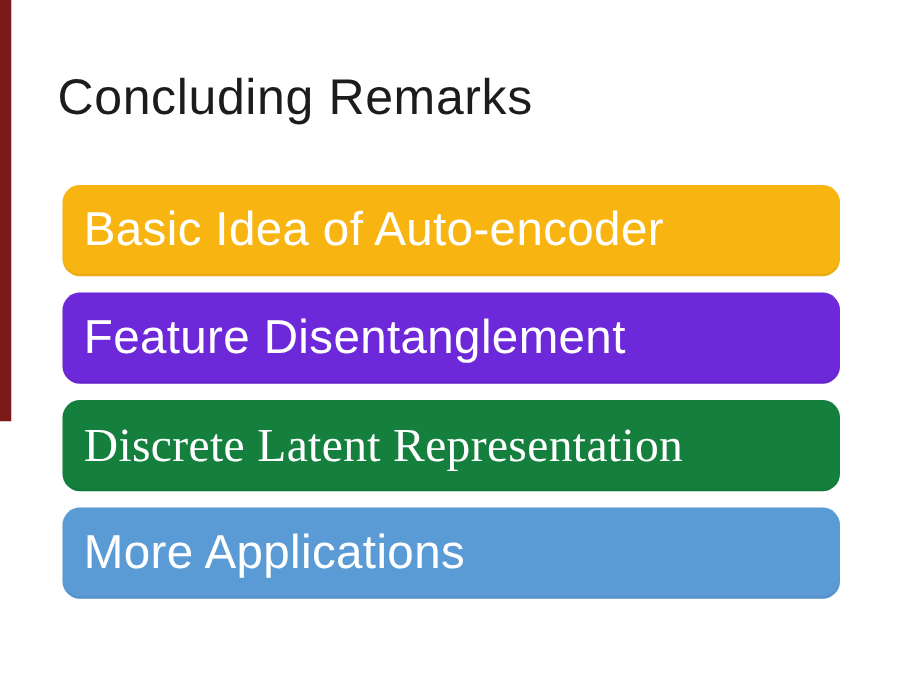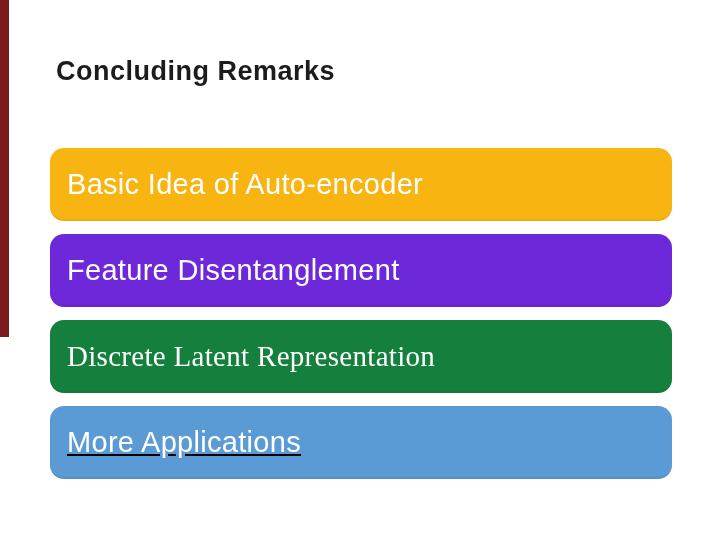--- a/index.html
+++ b/index.html
@@ -19,24 +19,24 @@
   }
   .accent-stripe {
     position: absolute;
     left: 0;
     top: 0;
     width: 9px;
     height: 337px;
   }
   .slide-title {
     position: absolute;
-    left: 56px;
+    left: 46px;
     top: 56px;
-    font-size: 27px;
-    font-weight: 700;
+    font-size: 40px;
+    font-weight: 400;
     letter-spacing: 0.5px;
     color: #1c1c1c;
     white-space: nowrap;
   }
   .bars {
     position: absolute;
     left: 50px;
     top: 148px;
     width: 622px;
   }
@@ -46,21 +46,21 @@
     margin-bottom: 13px;
     border-radius: 14px;
     display: flex;
     align-items: center;
     box-sizing: border-box;
     padding-left: 17px;
     box-shadow: inset 0 -2px 1px rgba(0,0,0,0.06);
   }
   .bar-label {
     color: #ffffff;
-    font-size: 29px;
+    font-size: 38px;
     font-weight: 400;
     letter-spacing: 0.3px;
     white-space: nowrap;
   }
 </style>
 </head>
 <body>
 
 <div class="slide" style="background: rgb(255, 255, 255);">
   <div class="accent-stripe" style="background: rgb(123, 26, 26);"></div>
@@ -68,17 +68,17 @@
   <div class="bars">
     <div class="bar" style="background-color: rgb(248, 181, 18);">
       <span class="bar-label" style="color: rgb(255, 255, 255);">Basic Idea of Auto-encoder</span>
     </div>
     <div class="bar" style="background-color: #6d28d9;">
       <span class="bar-label" style="color: rgb(255, 255, 255);">Feature Disentanglement</span>
     </div>
     <div class="bar" style="background-color: #15803d; font-family: Liberation Serif, serif;">
       <span class="bar-label" style="color: rgb(255, 255, 255);">Discrete Latent Representation</span>
     </div>
-    <div class="bar" style="background-color: rgb(91, 155, 213); text-decoration: underline;">
+    <div class="bar" style="background-color: rgb(91, 155, 213);">
       <span class="bar-label" style="color: rgb(255, 255, 255);">More Applications</span>
     </div>
   </div>
 </div>
 
 </body></html>

